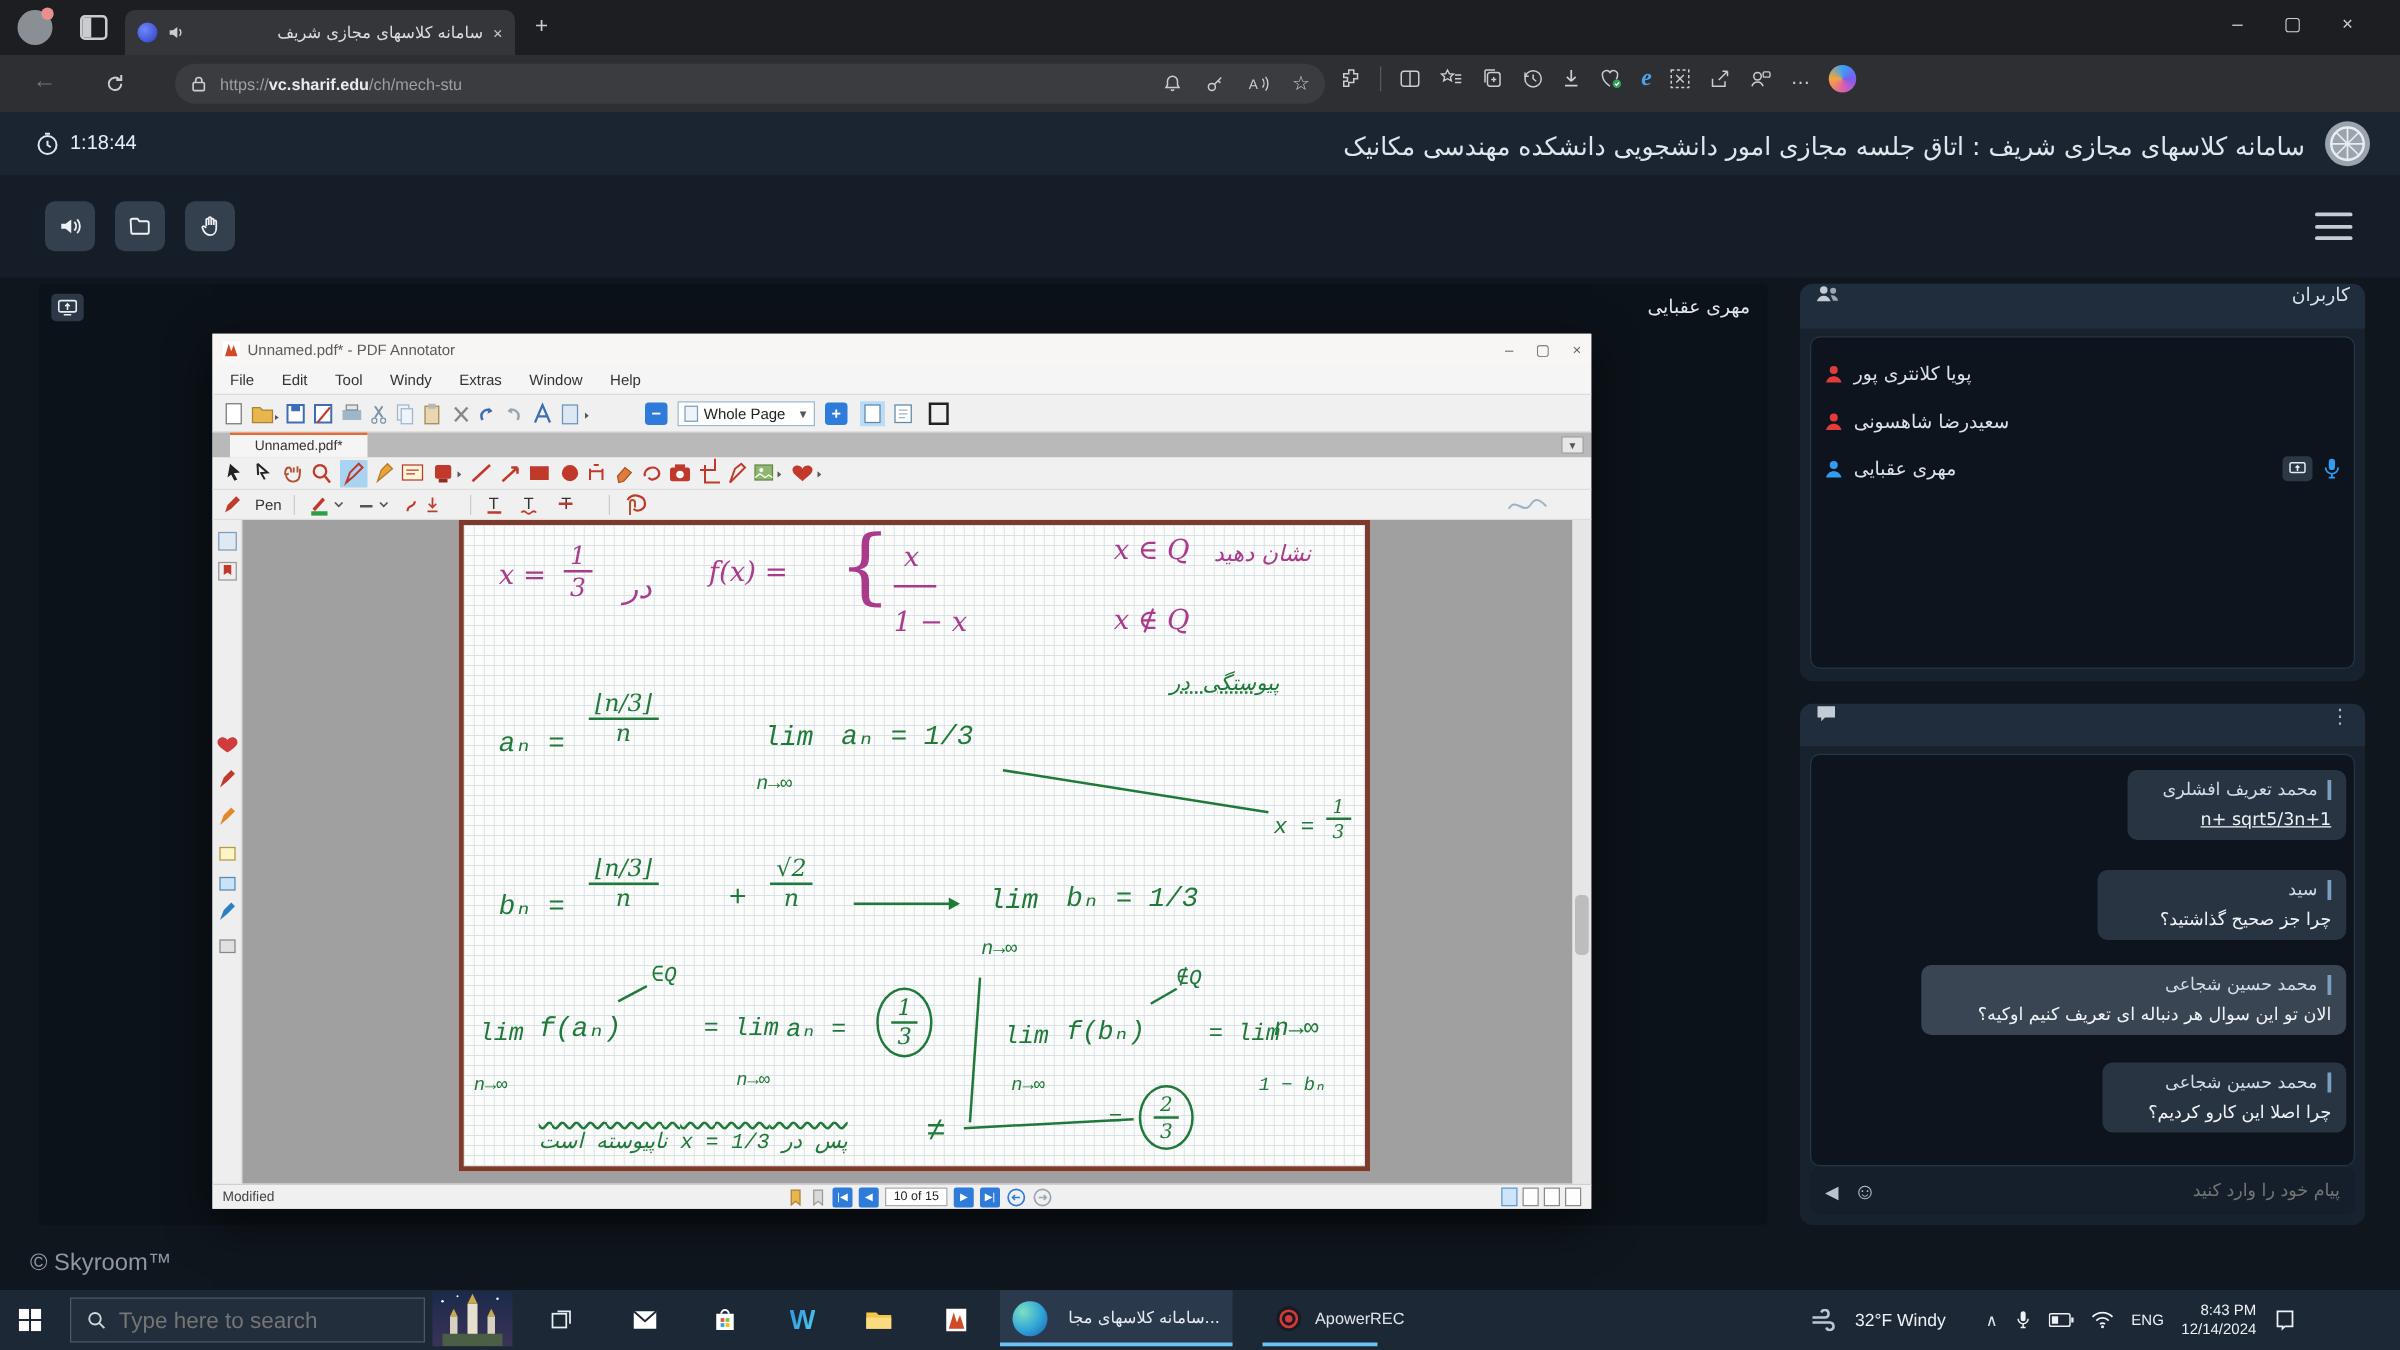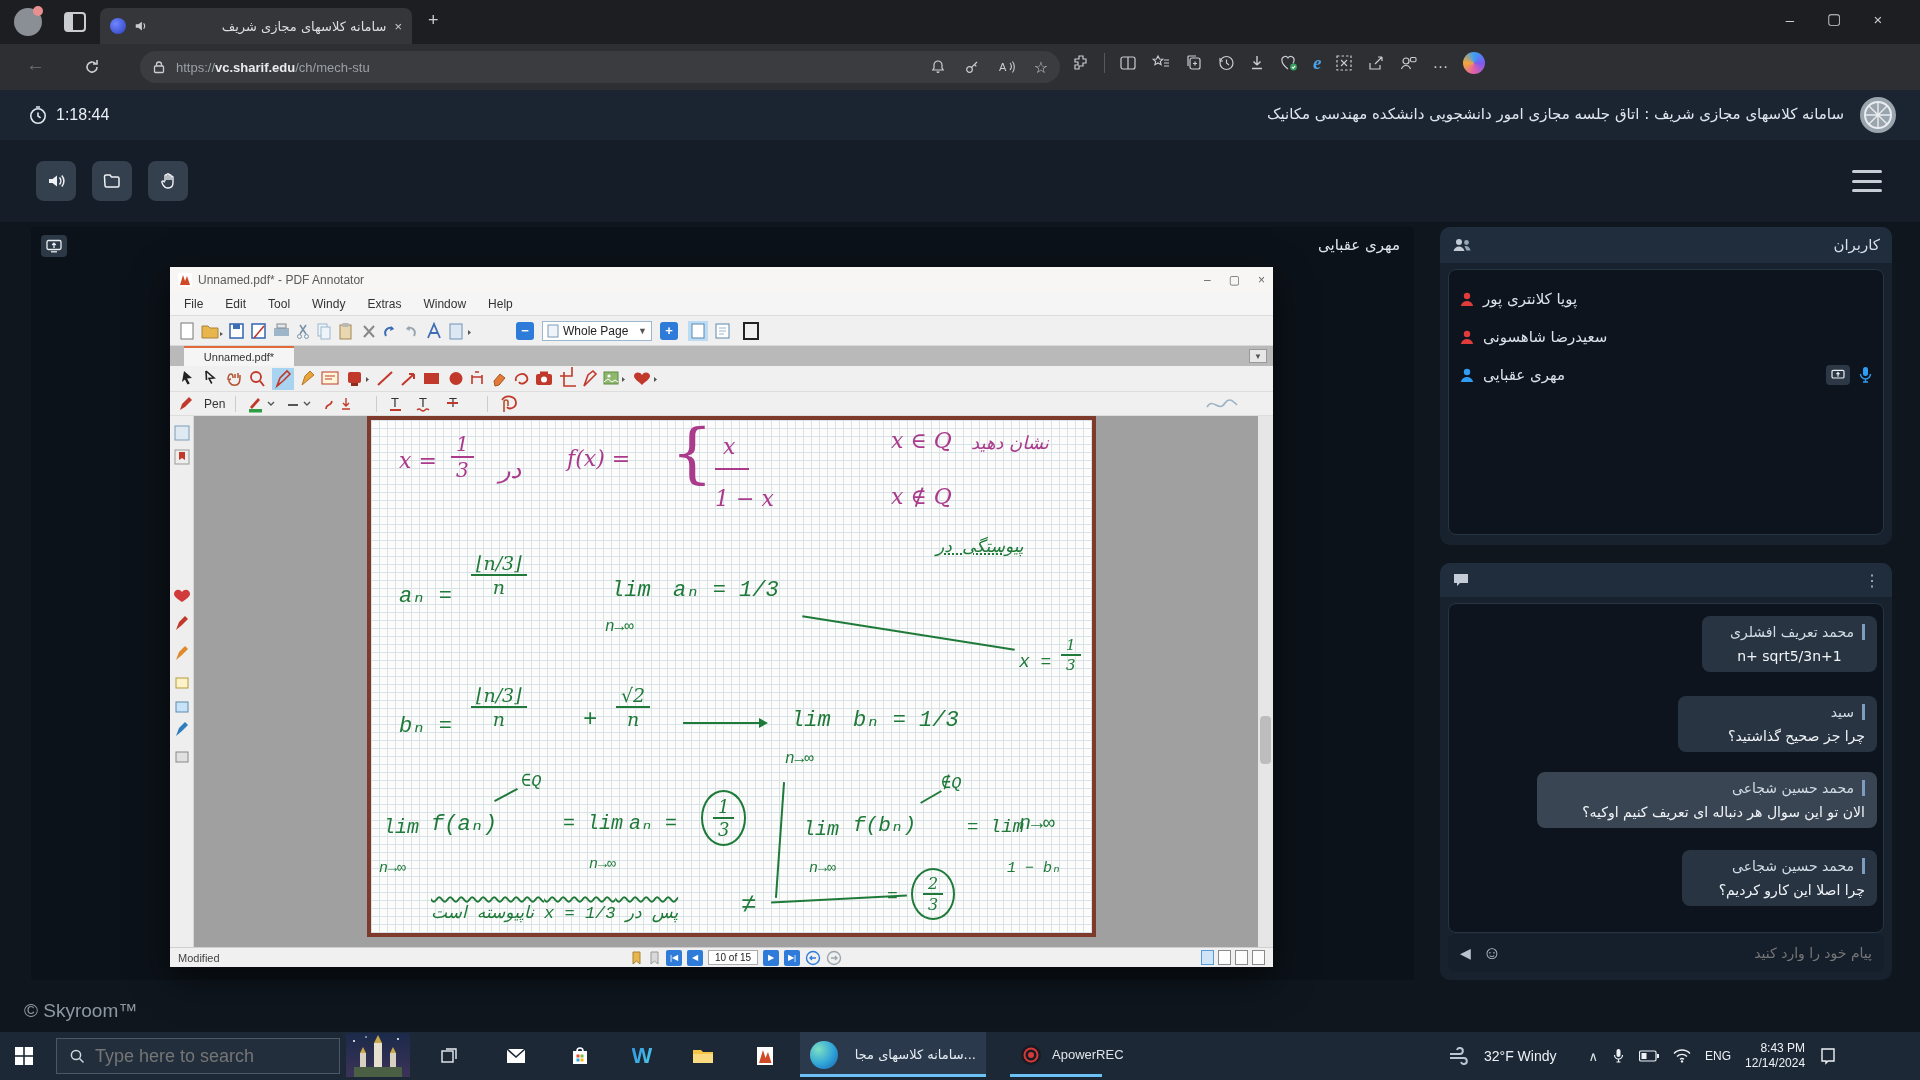--- a/index.html
+++ b/index.html
@@ -27,21 +27,21 @@
     background:conic-gradient(#3aa0f3,#7b5bf2,#e05fa9,#f3a63a,#3aa0f3); }
 
   
   #sk-header { position:absolute; left:0; top:90px; width:1920px; height:50px; background:#1b2532; }
   #sk-toolbar{ position:absolute; left:0; top:140px; width:1920px; height:82px; background:#141d28; }
   .sk-btn { width:40px; height:40px; border-radius:8px; background:#35404e; display:flex;
     align-items:center; justify-content:center; }
   #stage { position:absolute; left:31px; top:227px; width:1383px; height:753px; background:#0c1219; border-radius:4px; }
   .card { position:absolute; background:#18222e; border-radius:10px; }
   .card-head { height:36px; background:#202d3d; border-radius:10px 10px 0 0; display:flex;
-    align-items:center; padding:0 12px; color:#d7dfe9; }
+    align-items:flex-start; padding:0 12px; color:#d7dfe9; }
   .panel-list { position:absolute; left:8px; top:42px; background:#0d141d; border:1px solid #263543; border-radius:8px; }
   .user-row { position:absolute; right:10px; left:10px; height:30px; display:flex; align-items:center;
     flex-direction:row-reverse; gap:8px; color:#dbe3ec; font-size:15px; }
   .bubble { position:absolute; background:#283442; border-radius:8px; padding:8px 12px; direction:rtl; }
   .bubble .nm { font-size:14px; color:#d3dce6; border-right:3px solid #7c9cc0; padding-right:8px; display:block; }
   .bubble .tx { font-size:14px; color:#f0f4f8; margin-top:8px; display:block; }
   .hl { background:#3a4553; }
 
   
   #pdfwin { position:absolute; left:170px; top:267px; width:1103px; height:700px; background:#f0f0f0;
@@ -203,21 +203,21 @@
     <div class="copilot"></div>
   </div>
 </div>
 
 <div id="sk-header">
   <svg class="abs" style="left:28px;top:15px;" width="20" height="20" viewBox="0 0 20 20">
     <circle cx="10" cy="11" r="7.2" fill="none" stroke="#dfe6ee" stroke-width="1.6"></circle>
       <path d="M10 7.5V11l2.6 1.8M8 2h4" stroke="#dfe6ee" fill="none" stroke-width="1.6"></path>
   </svg>
   <span class="abs" style="left:56px;top:16px;color:#e8eef4;font-size:16px;">1:18:44</span>
-  <span class="abs fa" dir="rtl" style="right:76px;top:15px;color:#dfe6ee;font-size:15px;">سامانه کلاسهای مجازی شریف : اتاق جلسه مجازی امور دانشجویی دانشکده مهندسی مکانیک</span>
+  <span class="abs fa" dir="rtl" style="right:76px;top:15px;color:#dfe6ee;font-size:20px;">سامانه کلاسهای مجازی شریف : اتاق جلسه مجازی امور دانشجویی دانشکده مهندسی مکانیک</span>
   <svg class="abs" style="right:22px;top:5px;" width="40" height="40" viewBox="0 0 40 40">
     <circle cx="20" cy="20" r="18" fill="#9aa4ad"></circle>
       <circle cx="20" cy="20" r="13" fill="none" stroke="#e9edf1" stroke-width="2"></circle>
     <path d="M20 7v26M7 20h26M11 11l18 18M29 11 11 29" stroke="#e9edf1" stroke-width="1.4"></path>
   </svg>
 </div>
 
 <div id="sk-toolbar">
   <div style="position:absolute;left:36px;top:21px;display:flex;gap:16px;">
     <div class="sk-btn">
@@ -578,21 +578,21 @@
 <div class="card" style="left:1440px;top:563px;width:452px;height:417px;">
   <div class="card-head" style="height:34px;">
     <svg width="18" height="16" viewBox="0 0 18 16">
         <path d="M2 2h14v9H8l-3 3v-3H2z" fill="#c3ccd6"></path>
       </svg>
     <span style="margin-left:auto;color:#aeb9c4;font-size:16px;">⋮</span>
   </div>
   <div class="panel-list" style="top:40px;width:436px;height:330px;">
     <div class="bubble fa" style="top:12px;right:6px;width:175px;">
       <span class="nm">محمد تعریف افشلری</span>
-      <span class="tx" dir="ltr" style="text-align:center;">n+ sqrt5/3n+1</span>
+      <span class="tx" dir="ltr" style="text-align:right;text-decoration:underline;">n+ sqrt5/3n+1</span>
     </div>
     <div class="bubble fa" style="top:92px;right:6px;width:199px;">
       <span class="nm">سید</span>
       <span class="tx">چرا جز صحیح گذاشتید؟</span>
     </div>
     <div class="bubble hl fa" style="top:168px;right:6px;width:340px;">
       <span class="nm">محمد حسین شجاعی</span>
       <span class="tx">الان تو این سوال هر دنباله ای تعریف کنیم اوکیه؟</span>
     </div>
     <div class="bubble fa" style="top:246px;right:6px;width:195px;">

